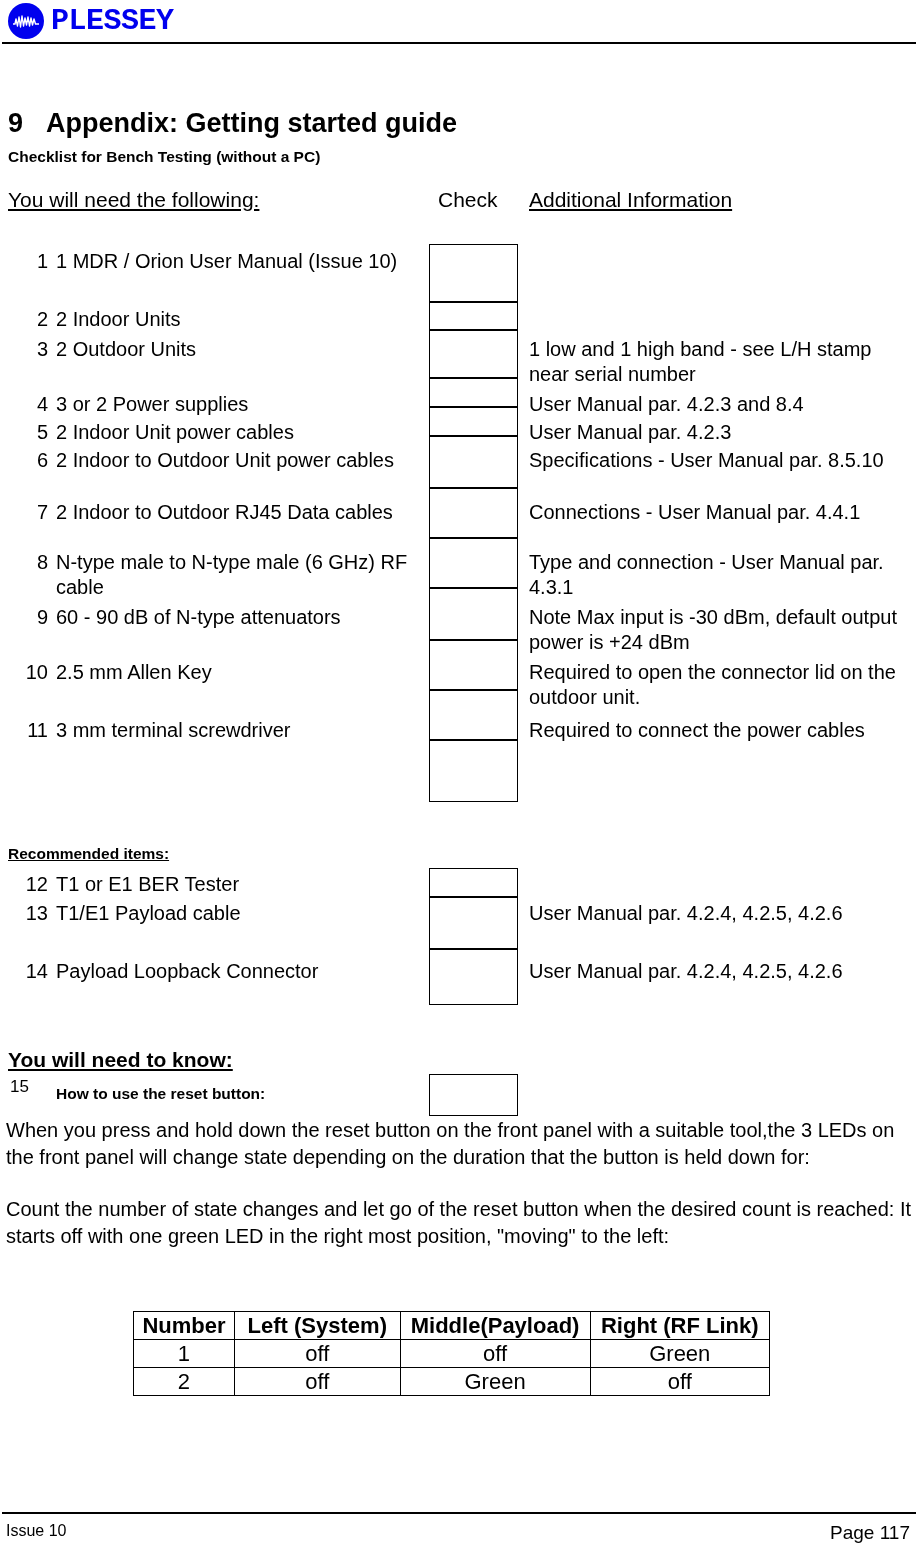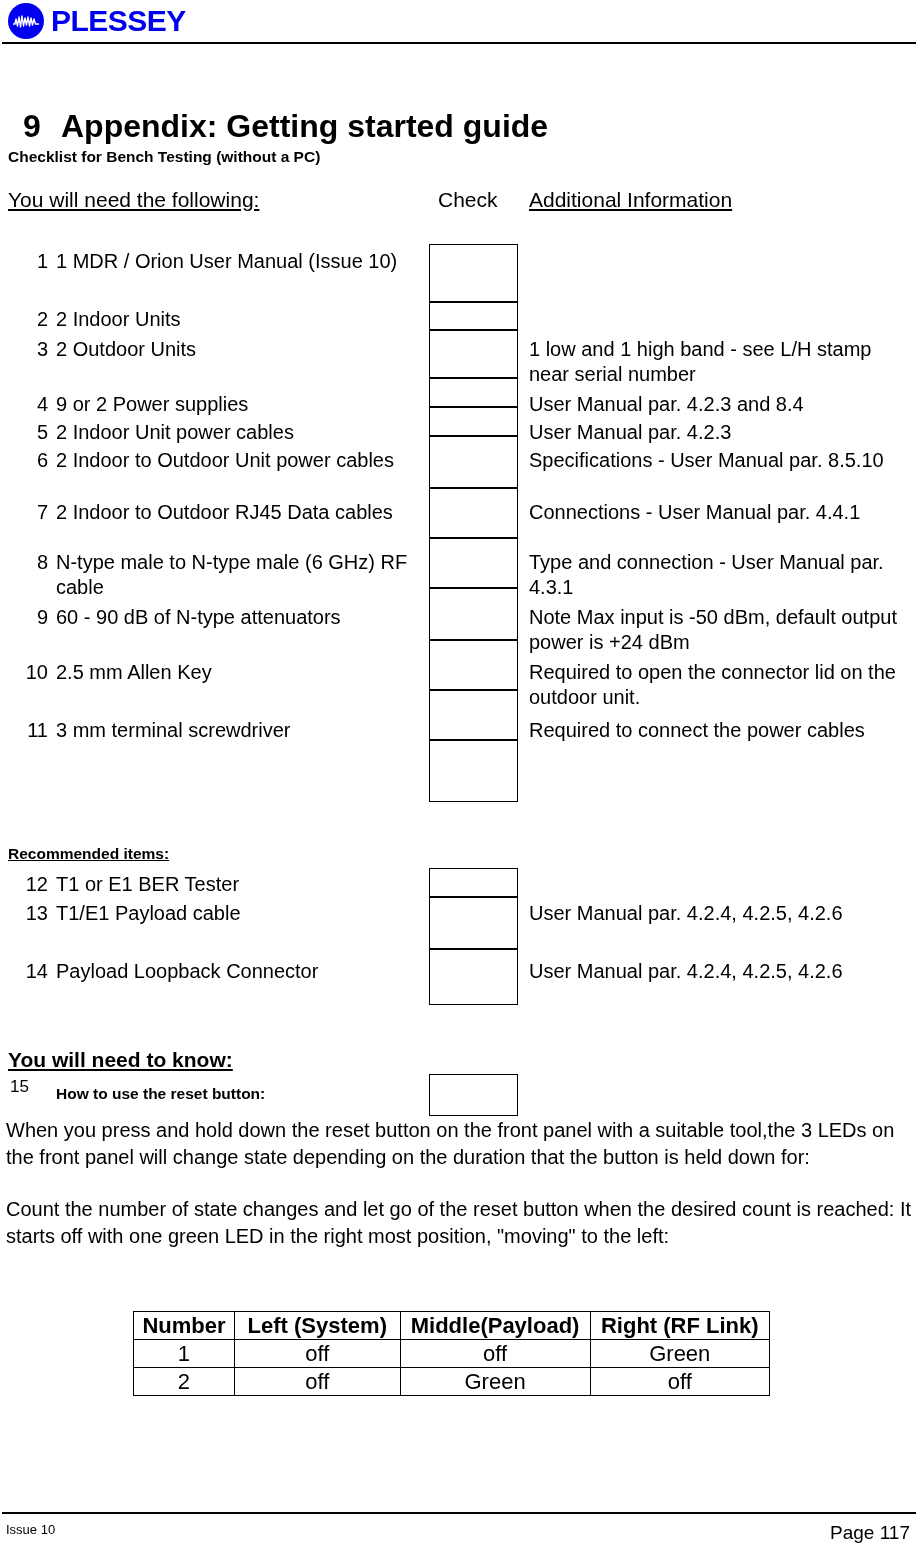--- a/index.html
+++ b/index.html
@@ -24,21 +24,21 @@
     display: flex; align-items: center;
   }
   .logo-mark {
     width: 36px; height: 36px; border-radius: 50%;
     background: #0000EE;
     position: relative;
     display: flex; align-items: center; justify-content: center;
   }
   .logo-mark svg { display:block; }
   .logo-text {
-    font-family: Liberation Sans, sans-serif;
+    font-family: Liberation Mono, monospace;
     font-weight: bold;
     font-size: 30px;
     letter-spacing: -0.5px;
     color: #0000EE;
     margin-left: 7px;
     font-stretch: condensed;
     transform: scaleX(1.0);
   }
   .header-title {
     position: absolute; right: 8px; top: 8px;
@@ -47,22 +47,22 @@
   }
   .header-rule {
     position: absolute; left: 2px; top: 42px; width: 914px;
     border-top: 2px solid #000;
   }
 
   
   .content { position:absolute; left:0; top:0; width:918px; }
 
   .h1 {
-    position: absolute; left: 23px; top: 108px;
-    font-size: 32px; font-weight: bold;
+    position: absolute; left: 8px; top: 108px;
+    font-size: 27px; font-weight: bold;
     white-space: nowrap;
   }
   .h1 .num { display:inline-block; width: 38px; }
 
   .h2 {
     position: absolute; left: 8px; top: 148px;
     font-size: 15.5px; font-weight: bold;
     white-space: nowrap;
   }
 
@@ -158,21 +158,21 @@
   .led-table thead .c-left, .led-table thead .c-mid { text-align: center; }
   .led-table tbody td { text-align: center; }
 
   
   .footer-rule {
     position: absolute; left: 2px; top: 1512px; width: 914px;
     border-top: 2px solid #000;
   }
   .footer-left {
     position: absolute; left: 6px; top: 1522px;
-    font-size: 13px;
+    font-size: 16px;
     text-align: right;
   }
   .footer-right {
     position: absolute; right: 8px; top: 1522px;
     font-size: 19px;
   }
 </style>
 </head>
 <body>
 
@@ -209,21 +209,21 @@
     <div class="item-num" style="left:8px;  top:307px;">2</div>
     <div class="item-desc" style="top:307px;">2 Indoor Units</div>
     <div class="check-box" style="top:302px;  height:28px;"></div>
 
     <div class="item-num" style="left:8px;  top:337px;">3</div>
     <div class="item-desc" style="top:337px;">2 Outdoor Units</div>
     <div class="item-info" style="top:337px;">1 low and 1 high band - see L/H stamp near serial number</div>
     <div class="check-box" style="top:330px;  height:48px;"></div>
 
     <div class="item-num" style="left:8px;  top:392px;">4</div>
-    <div class="item-desc" style="top:392px;">9 or 2 Power supplies</div>
+    <div class="item-desc" style="top:392px;">3 or 2 Power supplies</div>
     <div class="item-info" style="top:392px;">User Manual par. 4.2.3 and 8.4</div>
     <div class="check-box" style="top:378px;  height:29px;"></div>
 
     <div class="item-num" style="left:8px;  top:420px;">5</div>
     <div class="item-desc" style="top:420px;">2 Indoor Unit power cables</div>
     <div class="item-info" style="top:420px;">User Manual par. 4.2.3</div>
     <div class="check-box" style="top:407px;  height:29px;"></div>
 
     <div class="item-num" style="left:8px;  top:448px;">6</div>
     <div class="item-desc" style="top:448px;">2 Indoor to Outdoor Unit power cables</div>
@@ -235,21 +235,21 @@
     <div class="item-info" style="top:500px;">Connections - User Manual par. 4.4.1</div>
     <div class="check-box" style="top:488px;  height:50px;"></div>
 
     <div class="item-num" style="left:8px;  top:550px;">8</div>
     <div class="item-desc" style="top:550px;">N-type male to N-type male (6 GHz) RF cable</div>
     <div class="item-info" style="top:550px;">Type and connection - User Manual par. 4.3.1</div>
     <div class="check-box" style="top:538px;  height:50px;"></div>
 
     <div class="item-num" style="left:8px;  top:605px;">9</div>
     <div class="item-desc" style="top:605px; width:392px;">60 - 90 dB of N-type attenuators</div>
-    <div class="item-info" style="top:605px; width:390px;">Note Max input is -50 dBm, default output power is +24 dBm</div>
+    <div class="item-info" style="top:605px; width:390px;">Note Max input is -30 dBm, default output power is +24 dBm</div>
     <div class="check-box" style="top:588px;  height:52px;"></div>
 
     <div class="item-num" style="left:8px;  top:660px;">10</div>
     <div class="item-desc" style="top:660px;">2.5 mm Allen Key</div>
     <div class="item-info" style="top:660px;">Required to open the connector lid on the outdoor unit.</div>
     <div class="check-box" style="top:640px;  height:50px;"></div>
 
     <div class="item-num" style="left:8px;  top:718px;">11</div>
     <div class="item-desc" style="top:718px;">3 mm terminal screwdriver</div>
     <div class="item-info" style="top:718px;">Required to connect the power cables</div>

